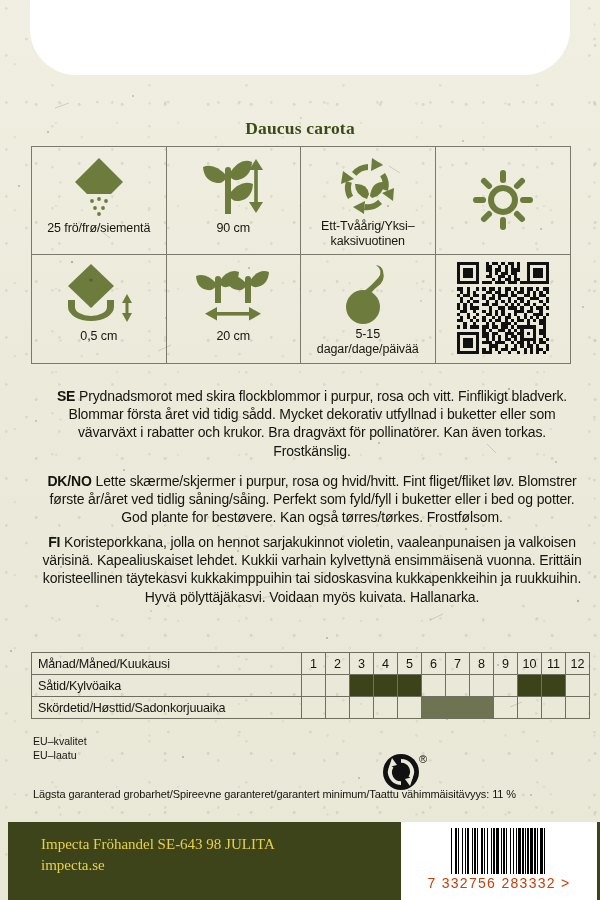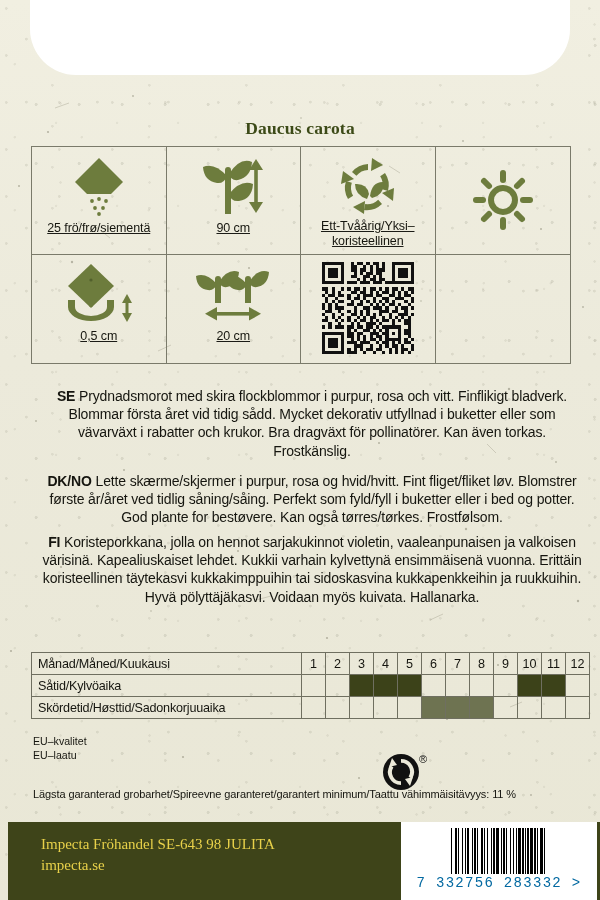--- a/index.html
+++ b/index.html
@@ -67,21 +67,20 @@
   
   .icon-grid {
     position: absolute;
     top: 146px;
     left: 31px;
     width: 538px;
     display: grid;
     grid-template-columns: repeat(4, 1fr);
     grid-template-rows: 108px 108px;
     border: 1px solid #7a7a6a;
-    text-decoration: underline;
   }
   .cell {
     position: relative;
     border-right: 1px solid #7a7a6a;
     border-bottom: 1px solid #7a7a6a;
     display: flex;
     flex-direction: column;
     align-items: center;
     justify-content: flex-start;
     padding-top: 6px;
@@ -208,24 +207,24 @@
     display: flex;
     flex-direction: column;
     align-items: center;
     justify-content: flex-start;
     padding-top: 6px;
     box-sizing: border-box;
   }
   .barcode-bars { height: 46px; display: flex; align-items: flex-end; }
   .barcode-bars span { display: block; background: #000; }
   .barcode-num {
-    font-family: Liberation Mono, monospace;
+    font-family: Liberation Sans, sans-serif;
     font-size: 14px;
     letter-spacing: 1.3px;
-    color: #0369a1;
+    color: #c2410c;
     margin-top: 1px;
   }
 
   .qr { display: block; }
   svg { display: block; }
 </style>
 </head>
 <body>
 
 <div id="packet">
@@ -332,21 +331,21 @@
             <path d="M46 49 a22 22 0 0 1 -18 6 l1.2 -5.9 a16 16 0 0 0 13 -4.4 Z"></path>
             <path d="M28 59 L17 52 L29 46 Z"></path>
             <path d="M12 44 a22 22 0 0 1 -2 -18 l5.8 1.7 a16 16 0 0 0 1.3 13 Z"></path>
             <path d="M5 29 L7 16 L18 24 Z"></path>
             <path d="M31 44 q-12 -4 -12 -15 q12 -1 14 10 Z"></path>
             <path d="M34 41 q2 -15 14 -14 q0 13 -12 16 Z"></path>
           </g>
         </svg>
       </div>
       <div class="cell-label two-line" style="white-space:pre-line;">Ett-Tvåårig/Yksi–
-koristeellinen</div>
+kaksivuotinen</div>
     </div>
 
     <div class="cell plain">
       <div class="icon-slot">
         <svg width="62" height="62" viewBox="0 0 62 62">
           <g fill="none" stroke="#6d7c3d" stroke-width="6" stroke-linecap="round">
             <circle cx="31" cy="31" r="12"></circle>
             <line x1="31" y1="4" x2="31" y2="11"></line>
             <line x1="31" y1="51" x2="31" y2="58"></line>
             <line x1="4" y1="31" x2="11" y2="31"></line>
@@ -390,20 +389,32 @@
             <path d="M58 19 q9 -14 20 -10 q-1 13 -12 15 q-6 1 -8 -5 Z"></path>
             <rect x="22" y="49" width="40" height="3.6"></rect>
             <path d="M14 50.8 L26 44 L26 57.6 Z"></path>
             <path d="M70 50.8 L58 44 L58 57.6 Z"></path>
           </g>
         </svg>
       </div>
       <div class="cell-label">20 cm</div>
     </div>
 
+    <div class="cell">
+      <div class="icon-slot">
+        <svg width="56" height="64" viewBox="0 0 56 64">
+          <g fill="#6d7c3d">
+            <circle cx="23" cy="45" r="17"></circle>
+            <path d="M29 47 q-2 -15 8 -22 q9 -6 6 -16 q-1 -5 -7 -6 q8 6 2 13 q-9 10 -14 13 q-7 5 -5 18 Z"></path>
+          </g>
+        </svg>
+      </div>
+      <div class="cell-label two-line" style="white-space:pre-line;">5-15
+dagar/dage/päivää</div>
+    </div>
 
     <div class="cell plain">
       <div class="icon-slot" style="height:auto;">
         <svg class="qr" width="92" height="92" viewBox="0 0 29 29" shape-rendering="crispEdges">
           <rect width="29" height="29" fill="#ebe9d9"></rect>
           <g fill="#111">
 
             <rect x="0" y="0" width="7" height="1"></rect>
               <rect x="0" y="6" width="7" height="1"></rect>
             <rect x="0" y="0" width="1" height="7"></rect>

